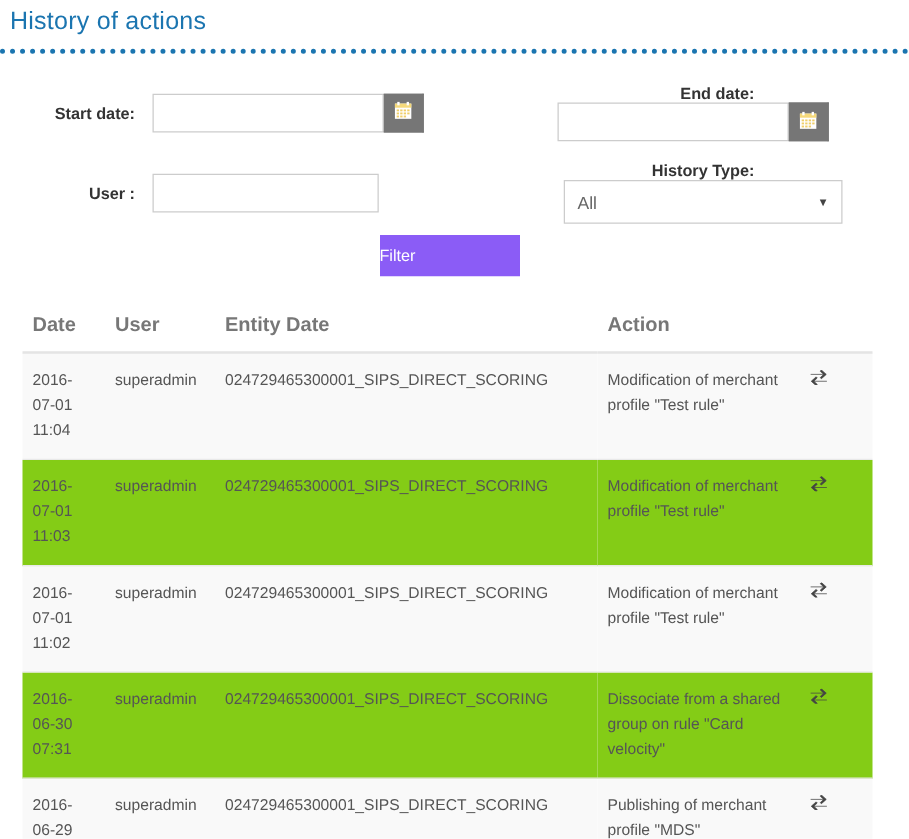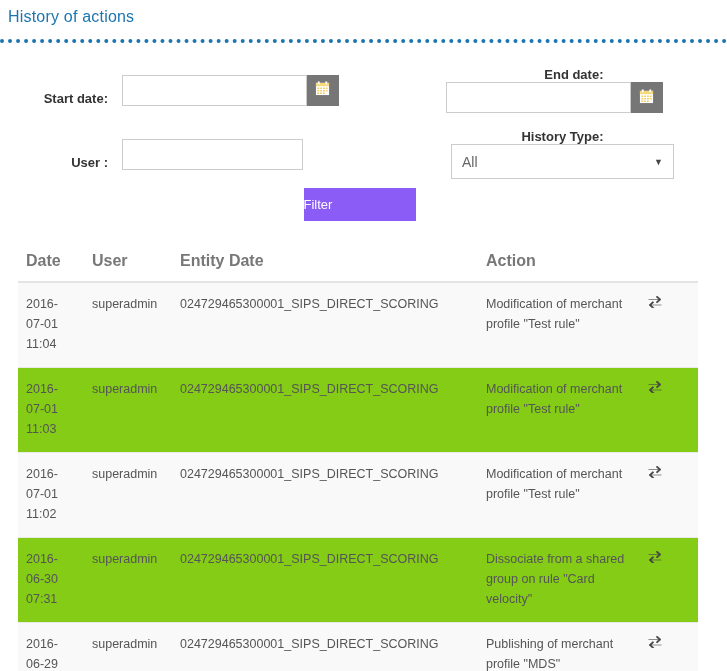--- a/index.html
+++ b/index.html
@@ -13,42 +13,42 @@
 
   .page { position: relative; width: 727px; height: 671px; background:#fff; }
 
   
   .page-header {
     padding: 4px 0 9px 8px;
     border-bottom: 4px dotted #1b75b0;
     margin: 0 0 0 0;
   }
   .page-title {
-    font-size: 16px;
+    font-size: 20px;
     font-weight: 400;
     color: #1b75b0;
     letter-spacing: .2px;
     line-height: 26px;
     margin: 0;
   }
 
   
   .filter-form { padding: 24px 0 0 0; }
 
   .form-row {
     display: flex;
     align-items: center;
     margin-bottom: 16px;
   }
   .form-group {
     display: flex;
     align-items: center;
     flex: 0 0 auto;
   }
-  .form-group.left  { width: 382px; align-items: flex-end; }
+  .form-group.left  { width: 382px; }
   .form-group.right { width: 345px; flex-direction: column; }
 
   .form-label {
     font-size: 13px;
     font-weight: bold;
     color: #333333;
     text-align: right;
     padding-right: 14px;
     white-space: nowrap;
   }

